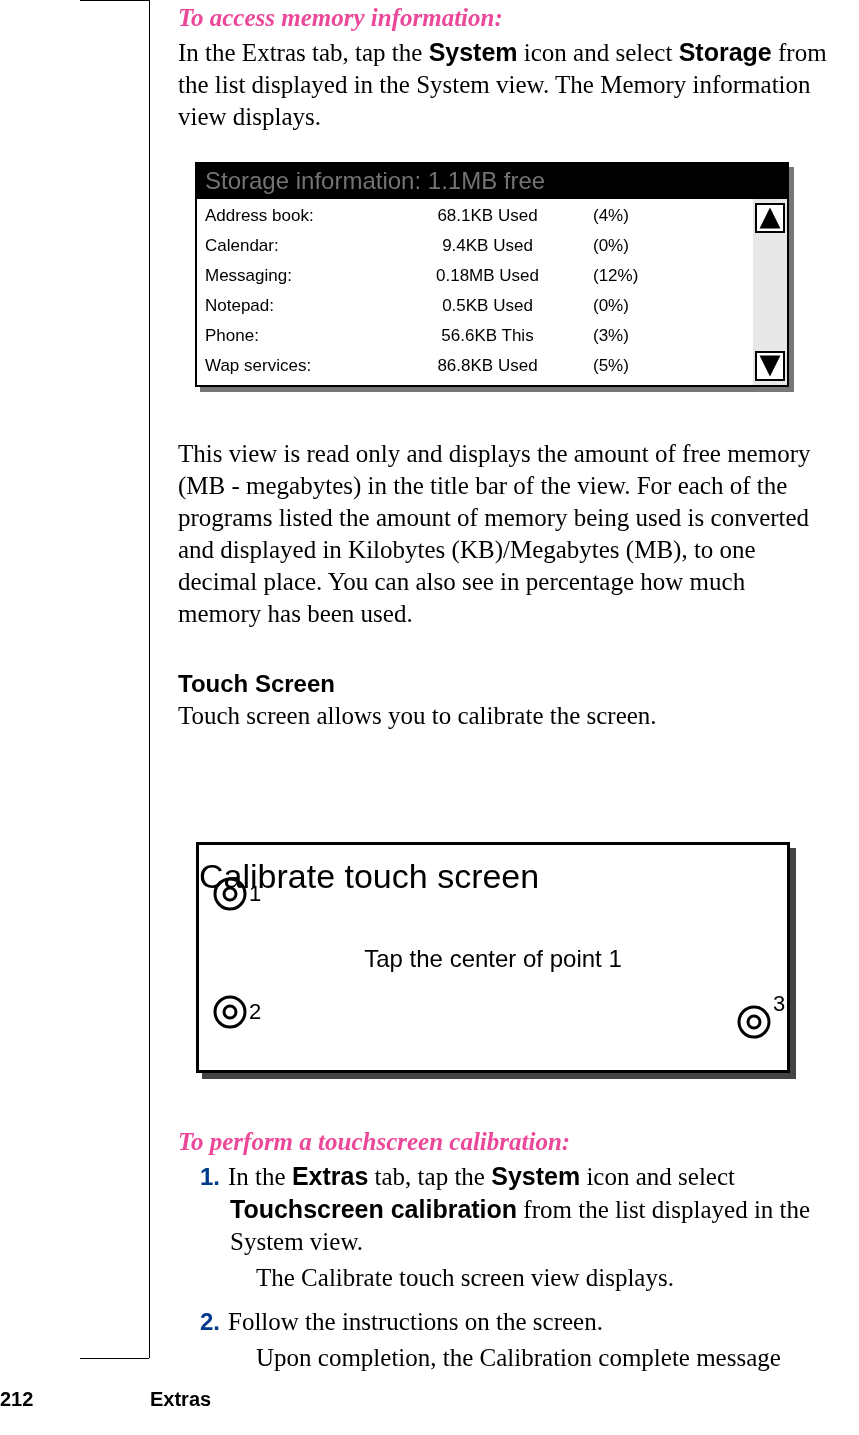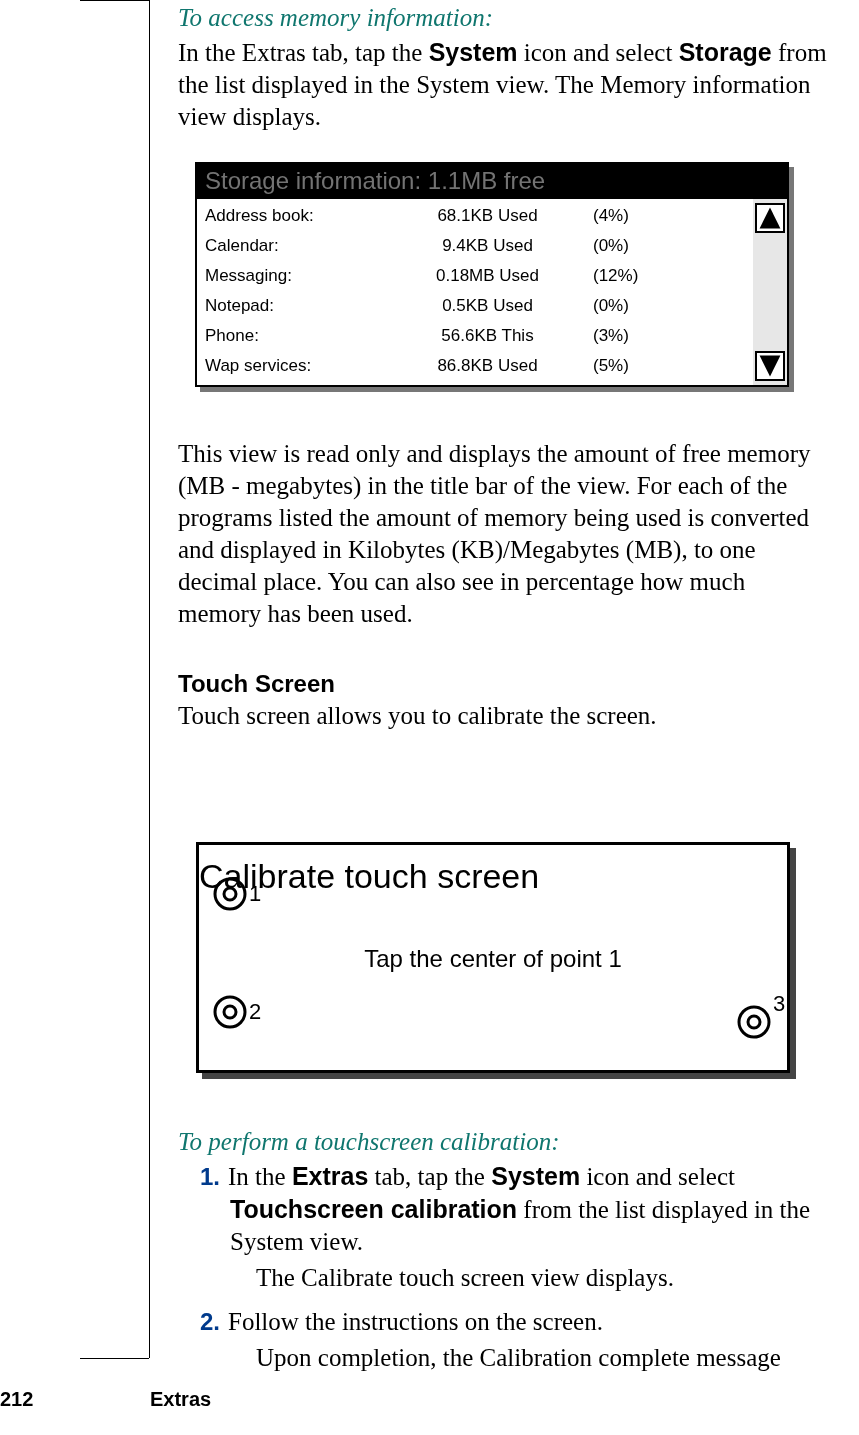--- a/index.html
+++ b/index.html
@@ -28,22 +28,22 @@
 
   
   .col {
     position: absolute;
     left: 178px;
     width: 650px;
   }
 
   .italic-blue {
     font-style: italic;
-    color: #0f766e;
-    font-weight: normal;
+    color: #ec4899;
+    font-weight: bold;
     font-size: 25px;
     font-family: Georgia, "Times New Roman", serif;
   }
 
   .body-text {
     font-size: 25px;
     line-height: 32px;
   }
 
   

